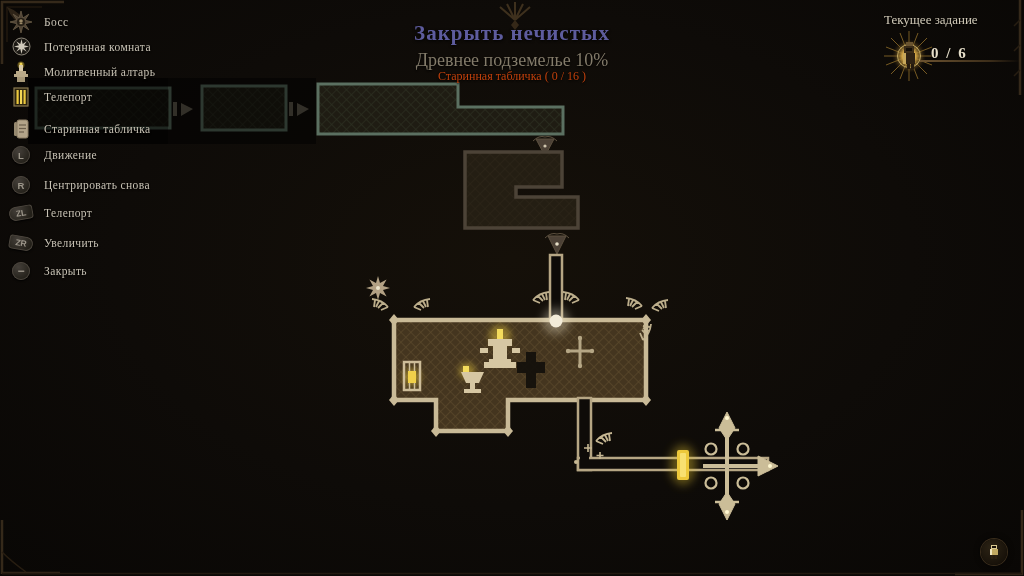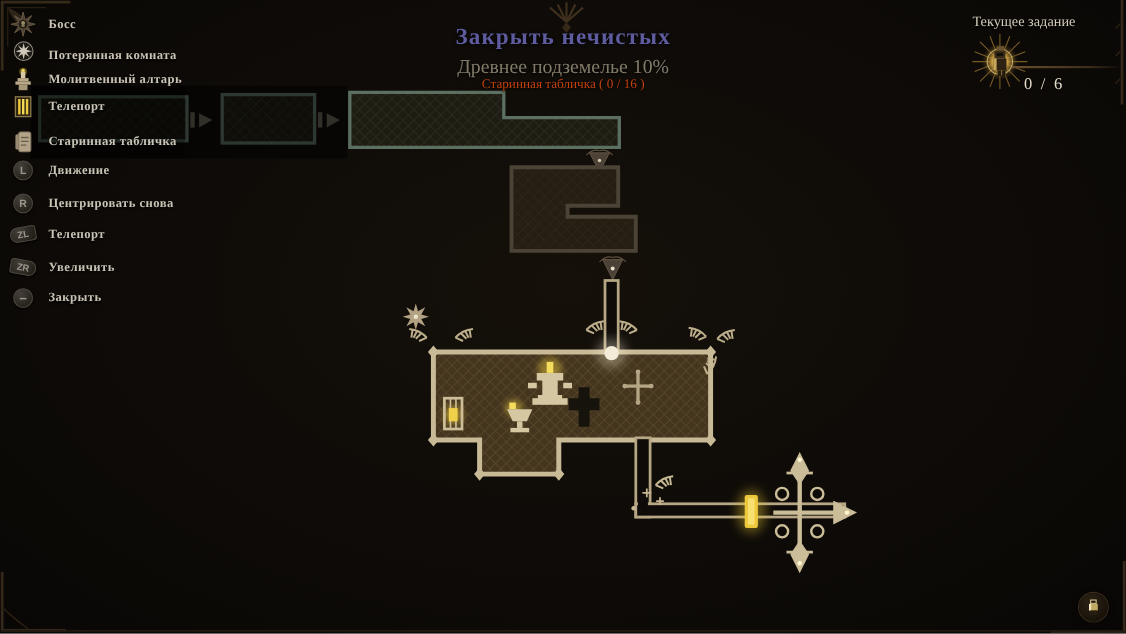--- a/index.html
+++ b/index.html
@@ -15,27 +15,27 @@
   .title{
     left:0;right:0;top:21px;text-align:center;
     font-size:21px;font-weight:bold;letter-spacing:1px;
     color:#5e5c9e;text-shadow:0 1px 3px #000;
   }
   .sub1{left:0;right:0;top:50px;text-align:center;font-size:18px;color:#837b6a;text-shadow:0 1px 2px #000;}
   .sub2{left:0;right:0;top:69px;text-align:center;font-size:12px;color:#c2410c;text-shadow:0 1px 2px #000;}
 
   
   .quest-label{left:884px;top:12px;font-size:13px;font-weight:normal;color:#d3ccba;text-shadow:0 1px 2px #000;}
-  .quest-counter{left:931px;top:45px;font-size:15px;font-weight:normal;letter-spacing:2px;color:#e6dec9;text-shadow:0 1px 2px #000;margin-top:24px;}
+  .quest-counter{left:931px;top:45px;font-size:15px;font-weight:bold;letter-spacing:2px;color:#e6dec9;text-shadow:0 1px 2px #000;}
   .quest-underline{left:920px;top:60px;width:100px;height:2px;
     background:linear-gradient(90deg,#6b5230,#3c2d19 70%,rgba(0,0,0,0));}
 
   
   .row{position:absolute;display:flex;align-items:center;gap:11px;left:9px;}
-  .row .lbl{font-size:11.5px;letter-spacing:.4px;color:#c9c3b5;text-shadow:0 1px 2px #000;white-space:nowrap;font-weight:bold;}
+  .row .lbl{font-size:11.5px;letter-spacing:.4px;color:#c9c3b5;text-shadow:0 1px 2px #000;white-space:nowrap;}
   .ic{width:24px;display:flex;justify-content:center;align-items:center;}
 
   
   .btn{
     font-family:"Liberation Sans", sans-serif;font-weight:bold;color:#9c968a;
     display:flex;align-items:center;justify-content:center;
     background:radial-gradient(circle at 35% 28%, #443f39, #232019 75%);
     box-shadow:inset 0 0 0 1px #4a443c, 0 1px 2px #000;
   }
   .btn-round{width:18px;height:18px;border-radius:50%;font-size:9.5px;}
@@ -288,21 +288,21 @@
   <span class="ic">
     <svg width="24" height="24" viewBox="0 0 24 24">
       <polygon points="12,1 13.8,8 19.8,4.2 15.9,10.2 23,12 15.9,13.8 19.8,19.8 13.8,15.9 12,23 10.2,15.9 4.2,19.8 8.1,13.8 1,12 8.1,10.2 4.2,4.2 10.2,8" fill="#4e4234" stroke="#6b5d47" stroke-width=".8"></polygon>
       <circle cx="12" cy="12" r="4" fill="#241d14"></circle>
       <circle cx="12" cy="11" r="1.8" fill="#9a8866"></circle>
       <rect x="10.6" y="12.8" width="2.8" height="1.4" fill="#9a8866"></rect>
     </svg>
   </span>
   <span class="lbl">Босс</span>
 </div>
-<div class="row" style="top:36px;align-items:flex-end;">
+<div class="row" style="top:36px;">
   <span class="ic">
     <svg width="21" height="21" viewBox="0 0 21 21">
       <circle cx="10.5" cy="10.5" r="8.5" fill="#1c1914" stroke="#8f897c" stroke-width="1"></circle>
       <polygon points="10.5,3 11.7,8 15.8,5.2 13,9.3 18,10.5 13,11.7 15.8,15.8 11.7,13 10.5,18 9.3,13 5.2,15.8 8,11.7 3,10.5 8,9.3 5.2,5.2 9.3,8" fill="#cfc9ba"></polygon>
     </svg>
   </span>
   <span class="lbl">Потерянная комната</span>
 </div>
 <div class="row" style="top:61px;">
   <span class="ic">

